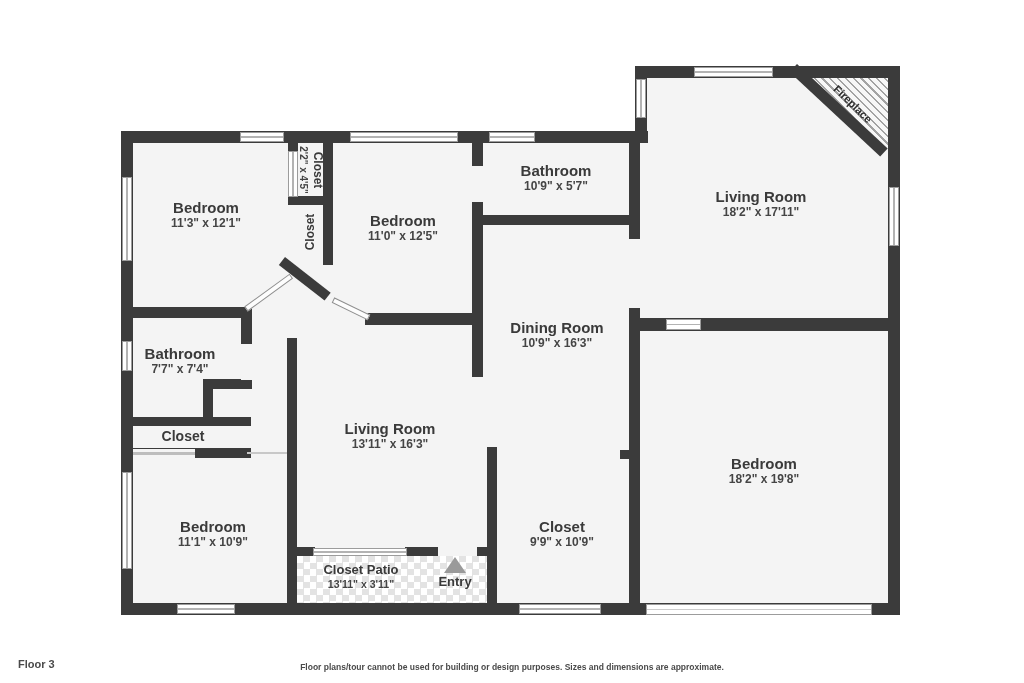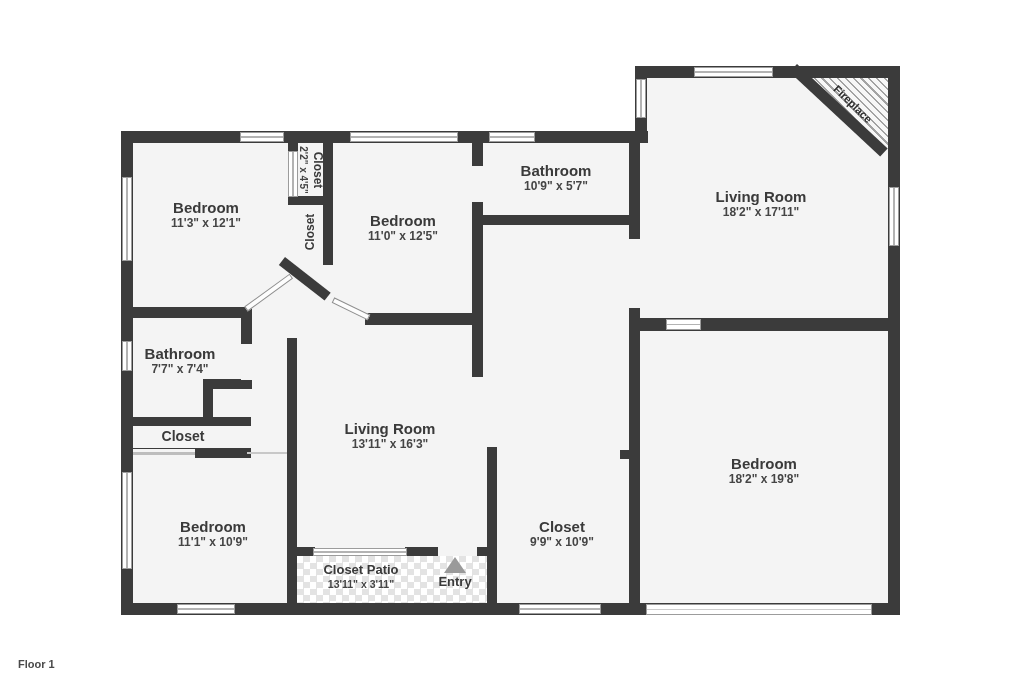--- a/index.html
+++ b/index.html
@@ -165,20 +165,24 @@
 
   <div class="room-label" style="left:180px;top:361px">
     <div class="room-name">Bathroom</div>
     <div class="room-dims">7'7" x 7'4"</div>
   </div>
 
   <div class="room-label" style="left:183px;top:436px">
     <div class="room-name" style="font-size:14px">Closet</div>
   </div>
 
+  <div class="room-label" style="left:557px;top:335px">
+    <div class="room-name">Dining Room</div>
+    <div class="room-dims">10'9" x 16'3"</div>
+  </div>
 
   <div class="room-label" style="left:390px;top:436px">
     <div class="room-name">Living Room</div>
     <div class="room-dims">13'11" x 16'3"</div>
   </div>
 
   <div class="room-label" style="left:213px;top:534px">
     <div class="room-name">Bedroom</div>
     <div class="room-dims">11'1" x 10'9"</div>
   </div>
@@ -195,15 +199,16 @@
 
   <div class="room-label small" style="left:361px;top:577px">
     <div class="room-name">Closet Patio</div>
     <div class="room-dims">13'11" x 3'11"</div>
   </div>
 
   <div class="room-label small" style="left:455px;top:582px">
     <div class="room-name">Entry</div>
   </div>
 
-  <div class="floor-label">Floor 1</div>
+  <div class="floor-label">Floor 3</div>
+  <div class="disclaimer">Floor plans/tour cannot be used for building or design purposes. Sizes and dimensions are approximate.</div>
 
 </div>
 
 </body></html>

